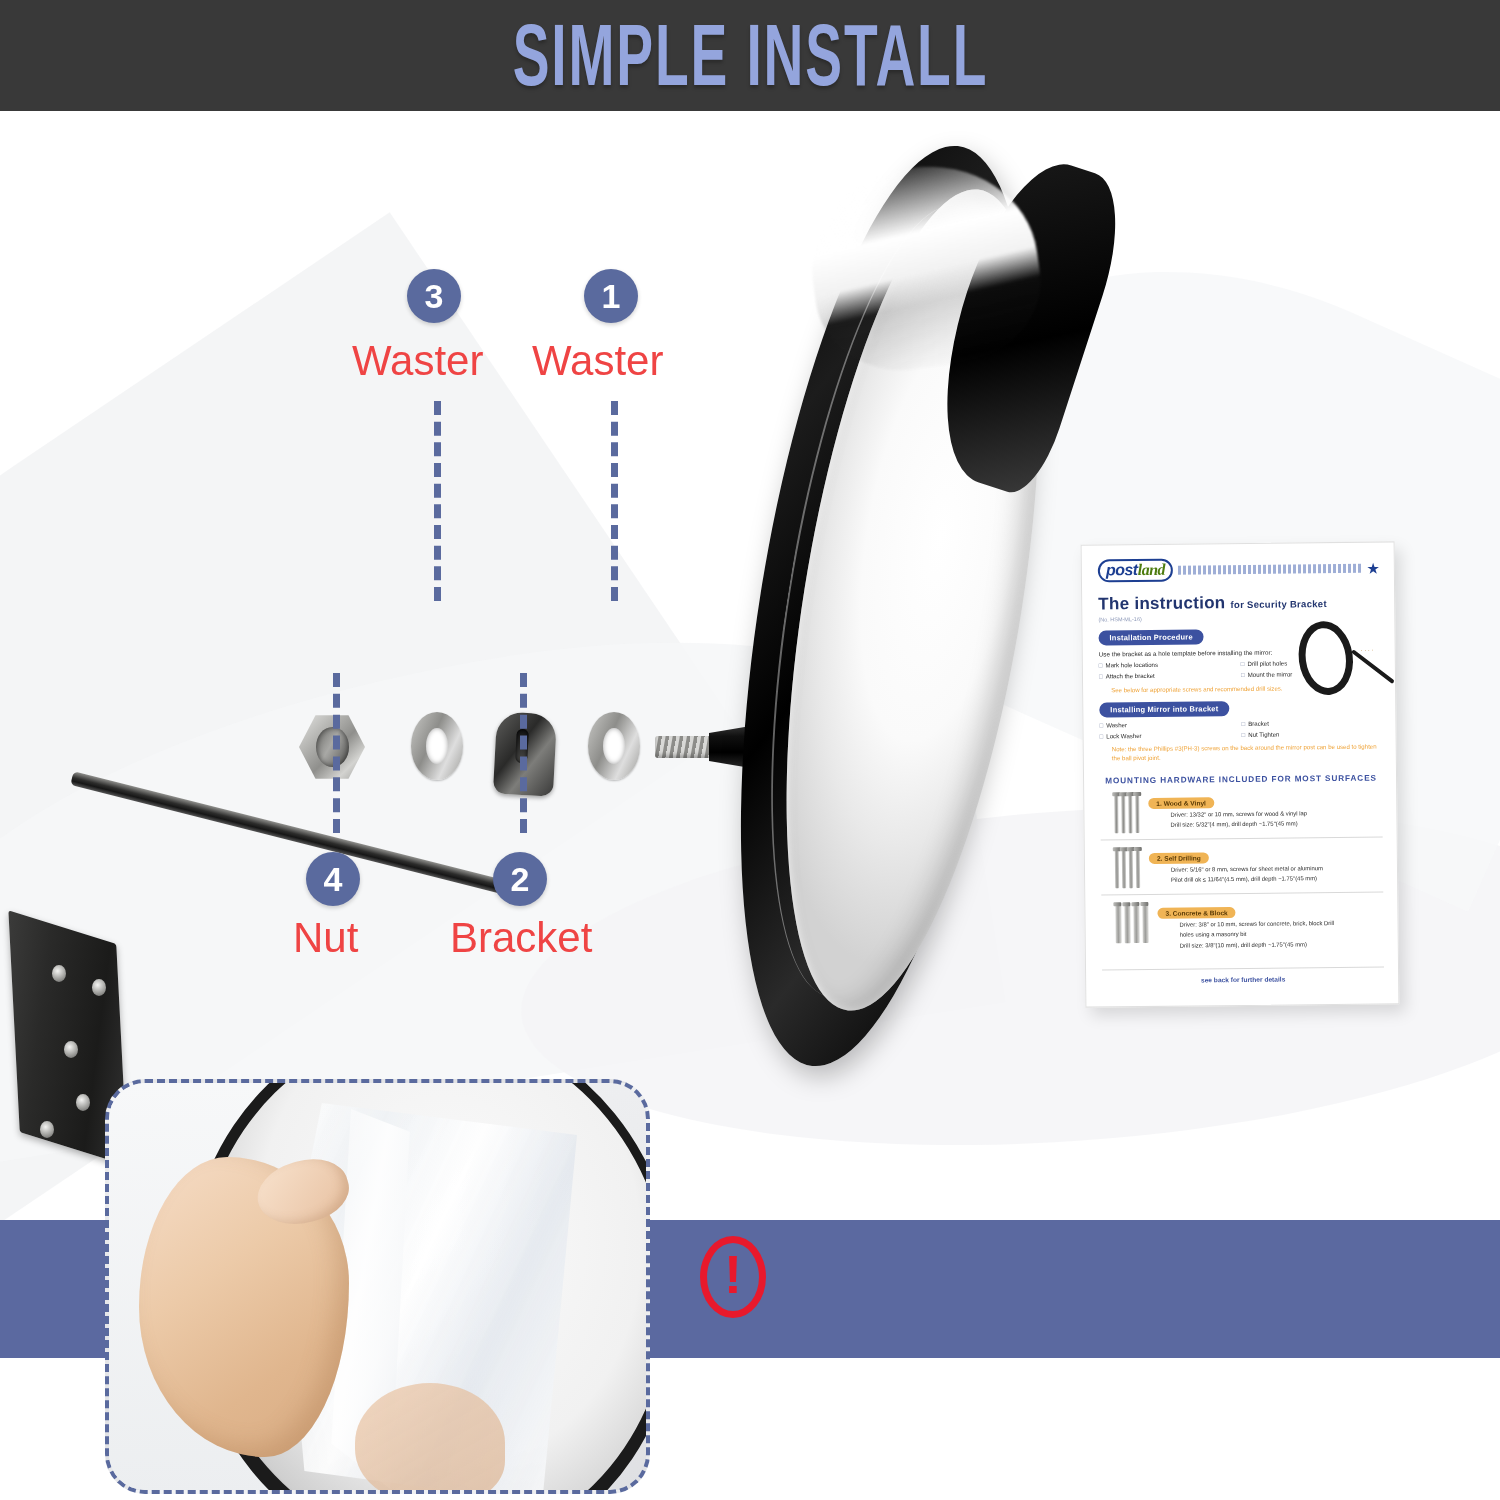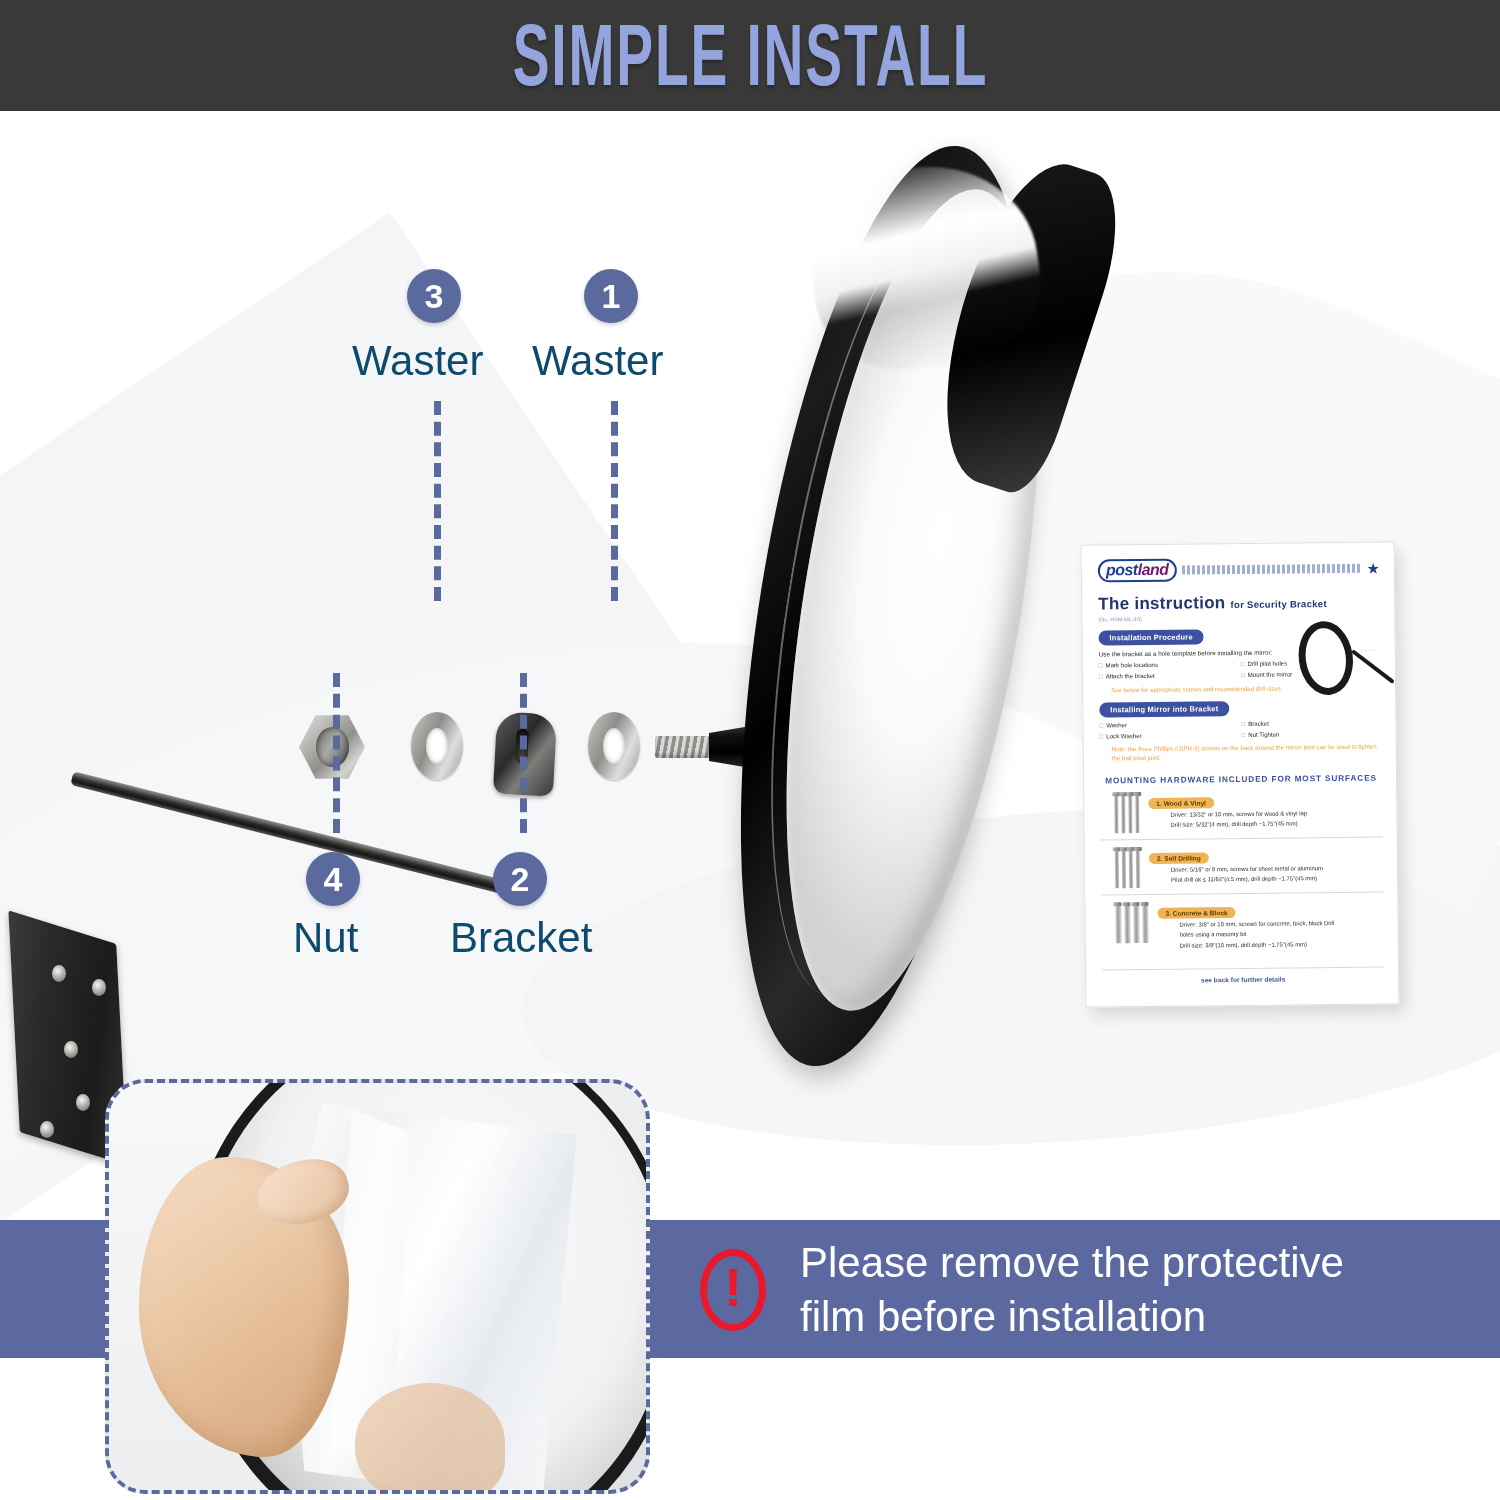--- a/index.html
+++ b/index.html
@@ -50,21 +50,21 @@
     width: 54px; height: 54px; border-radius: 50%;
     background: #5a6a9e;
     color: #ffffff;
     display: flex; align-items: center; justify-content: center;
     font-size: 34px; font-weight: 700;
     box-shadow: 0 2px 4px rgba(0,0,0,.18);
     font-family: "Liberation Sans", sans-serif;
   }
   .calloutlabel {
     position: absolute;
-    color: #0c4a6e;
+    color: #ef4444;
     font-size: 42px;
     white-space: nowrap;
     font-family: "Liberation Sans", sans-serif;
   }
   .leader {
     position: absolute;
     width: 0; border-left: 7px dashed #5a6a9e;
   }
 
   
@@ -201,21 +201,21 @@
   }
   #sheet .brandrow { display: flex; align-items: center; gap: 5px; }
   #sheet .logo {
     font-size: 16px; font-weight: 700; font-style: italic; color: #1d3f92;
     letter-spacing: -.5px;
     border: 2px solid #1d3f92; border-radius: 12px;
     padding: 0px 6px 1px 6px;
     line-height: 1.15;
     white-space: nowrap;
   }
-  #sheet .logo .land { color: #701a75; }
+  #sheet .logo .land { color: #4d7c0f; font-family: Liberation Serif, serif; }
   #sheet .wave {
     flex: 1; height: 9px;
     background: repeating-linear-gradient(90deg,#8ea0cf 0 3px, #ffffff 3px 5px);
     opacity: .85;
   }
   #sheet .star { color: #1d3f92; font-size: 15px; }
   #sheet .doctitle {
     margin-top: 12px;
     font-size: 17px; font-weight: 700; color: #22356f; letter-spacing: .3px;
   }
@@ -555,19 +555,15 @@
     <div class="mirrordark"></div>
     <div class="film"></div>
     <div class="filmfold"></div>
     <div class="hand"></div>
     <div class="thumb"></div>
     <div class="hand2"></div>
   </div>
 
   <div id="warn">
     <div id="warn-icon">!</div>
-    <div id="warn-text">
-      <div>Please remove the protective</div>
-      <div>film before installation</div>
-    </div>
   </div>
 
 </div>
 
 </body></html>

